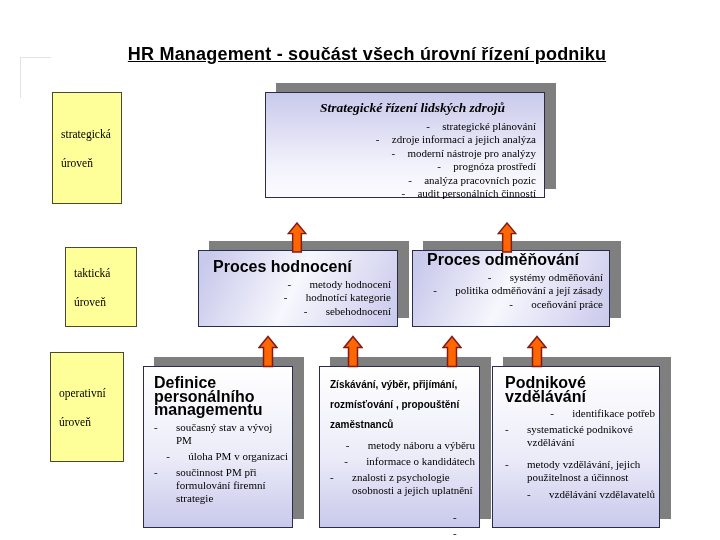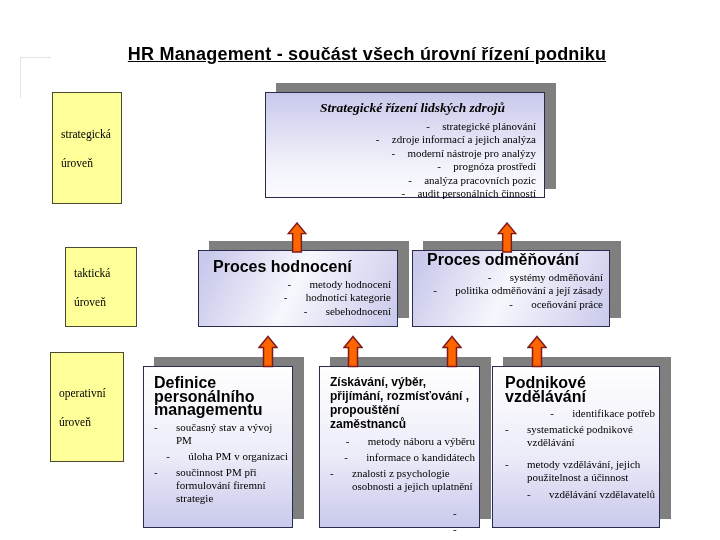--- a/index.html
+++ b/index.html
@@ -37,21 +37,21 @@
   .b-hodnoceni{left:198px;top:250px;width:200px;height:77px;padding:9px 6px 0 14px;}
   .b-odmenovani{left:412px;top:250px;width:198px;height:77px;padding:2px 6px 0 14px;}
   .b-definice{left:143px;top:366px;width:150px;height:162px;padding:9px 4px 0 10px;}
   .b-ziskavani{left:319px;top:366px;width:161px;height:162px;padding:8px 4px 0 10px;}
   .b-vzdelavani{left:492px;top:366px;width:168px;height:162px;padding:9px 4px 0 12px;}
 
   .dbox h3{margin:0 0 4px 0;font-family:"Liberation Sans", sans-serif;
     font-size:16px;line-height:13.5px;font-weight:bold;}
   .b-strategic h3{font-family:"Liberation Serif", serif;font-style:italic;
     font-size:13.5px;margin-bottom:5px;margin-left:26px;}
-  .b-ziskavani h3{font-size:12px;line-height:14px;}
+  .b-ziskavani h3{font-size:10px;line-height:20px;}
 
   ul.blist{list-style:none;margin:0;padding:0;}
   ul.blist li{display:flex;font-size:11px;line-height:12.5px;margin:0 0 1px 0;justify-content:flex-end;}
   ul.blist li::before{content:"-";flex:0 0 22px;}
   .b-strategic ul.blist li::before{flex-basis:16px;}
   .wide ul.blist li{margin-bottom:3px;line-height:13px;}
   li.gap-above{margin-top:9px !important;}
   li.gap-small{margin-top:4px !important;}
   li.empty-dash{margin-top:14px !important;}
   li.empty-dash2{margin-top:2px !important;}

